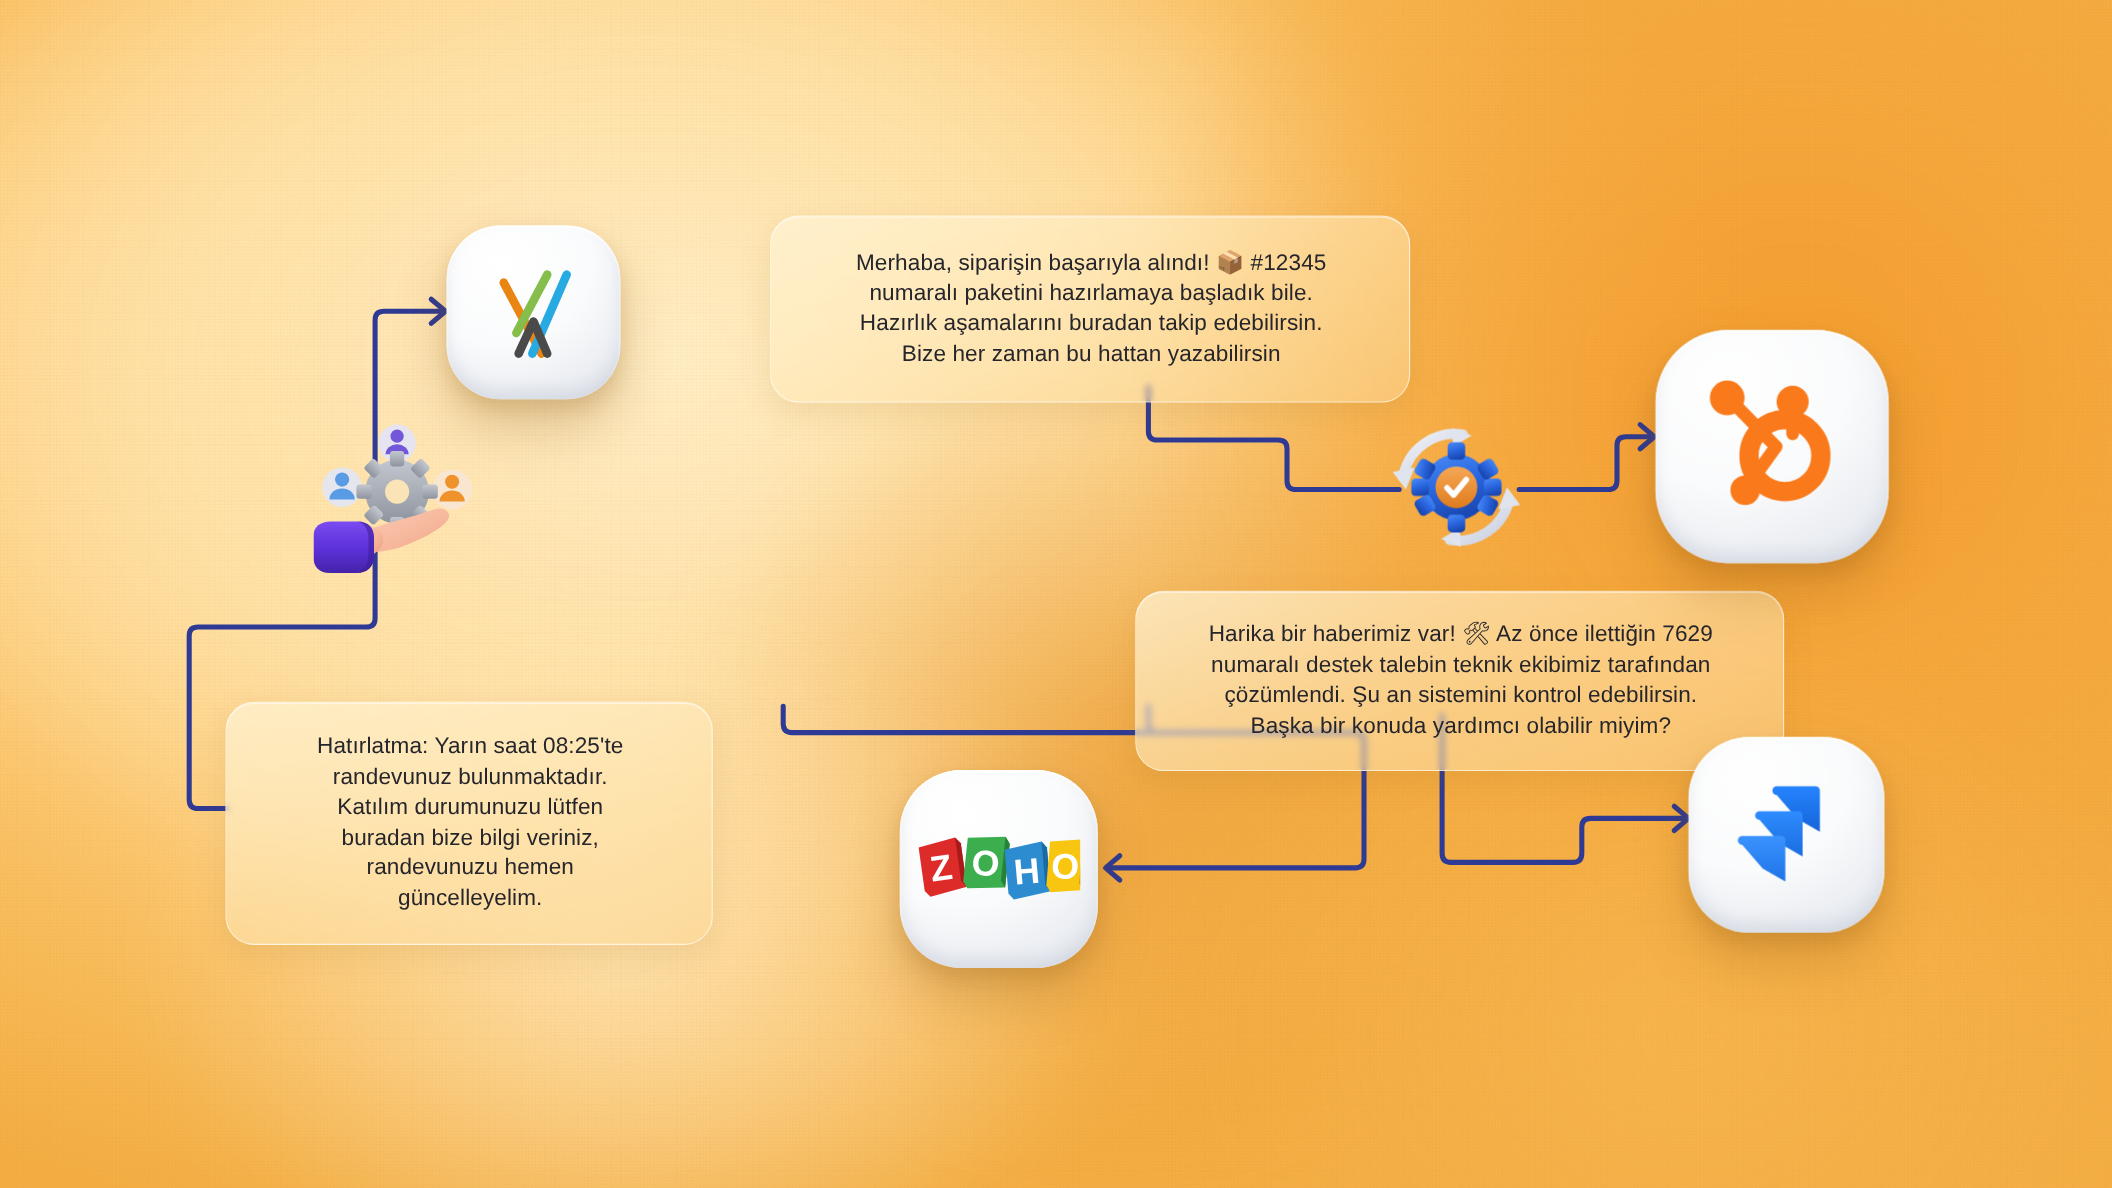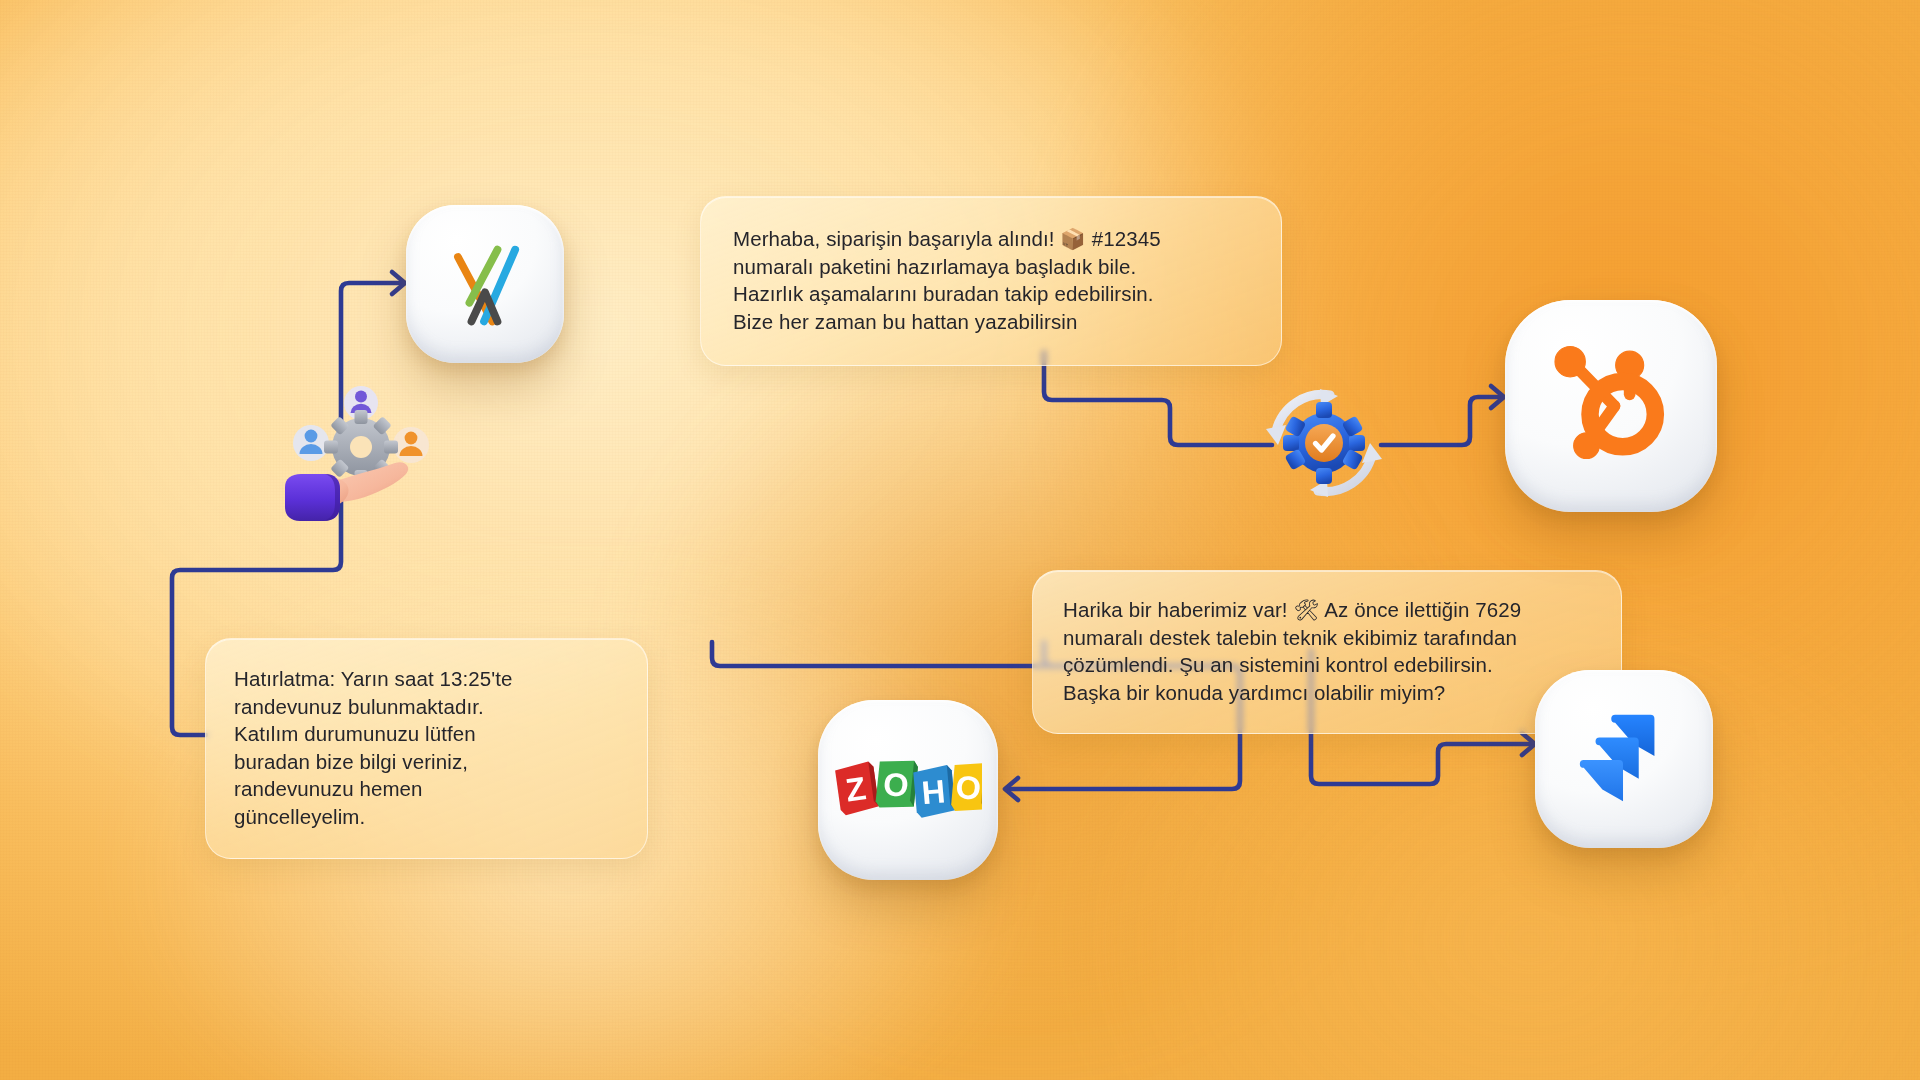--- a/index.html
+++ b/index.html
@@ -1,21 +1,21 @@
 <!DOCTYPE html>
 <html><head>
 <meta charset="utf-8">
 <style>
   html,body{margin:0;padding:0;}
   body{
     width:1920px;height:1080px;overflow:hidden;
     font-family:"Liberation Sans","DejaVu Sans",sans-serif;
     background:#F5A637;
   }
-  #stage{position:relative;width:1920px;height:1080px;overflow:hidden;}
+  #stage{position:relative;width:1920px;height:1080px;overflow:hidden;text-align:center;}
 
   
   .bg-base{
     position:absolute;inset:0;
     background:
       radial-gradient(1100px 760px at 26% 34%, #FFE7B4 0%, #FFDFA0 28%, #FDCF7E 52%, #F9BE5E 72%, #F3AE43 100%),
       linear-gradient(120deg,#FBC866 0%,#F8B954 45%,#F2A637 100%);
   }
   .bg-blob-a{
     position:absolute;left:-160px;top:-220px;width:1500px;height:1100px;
@@ -69,21 +69,21 @@
   .bubble p{
     margin:0;
     font-size:20.5px;
     line-height:27.5px;
     letter-spacing:.1px;
     white-space:pre-line;
   }
 
   #bubble-order{left:700px;top:196px;width:582px;padding:28px 30px 30px 32px;}
   #bubble-form {left:502px;top:425px;width:442px;padding:26px 28px 28px 30px;}
-  #bubble-ticket{left:1032px;top:537px;width:590px;padding:25px 28px 27px 30px;margin-top:33px;}
+  #bubble-ticket{left:1032px;top:537px;width:590px;padding:25px 28px 27px 30px;}
   #bubble-remind{left:205px;top:638px;width:443px;padding:26px 26px 28px 28px;}
 
   
   .tile{
     position:absolute;
     border-radius:31%;
     background:
       radial-gradient(120% 110% at 32% 22%, #FFFFFF 0%, #FAFBFC 42%, #E9ECF1 74%, #D9DEE6 100%);
     box-shadow:
       0 26px 46px rgba(140,86,16,.26),
@@ -167,21 +167,21 @@
 
 
   <div class="bubble" id="bubble-ticket">
     <p>Harika bir haberimiz var! 🛠 Az önce ilettiğin 7629
 numaralı destek talebin teknik ekibimiz tarafından
 çözümlendi. Şu an sistemini kontrol edebilirsin.
 Başka bir konuda yardımcı olabilir miyim?</p>
   </div>
 
   <div class="bubble" id="bubble-remind">
-    <p>Hatırlatma: Yarın saat 13:25'te
+    <p>Hatırlatma: Yarın saat 08:25'te
 randevunuz bulunmaktadır.
 Katılım durumunuzu lütfen
 buradan bize bilgi veriniz,
 randevunuzu hemen
 güncelleyelim.</p>
   </div>
 
   <div class="tile" id="tile-logo">
     <span class="sr">Logo</span>
     <svg width="104" height="104" viewBox="0 0 100 100">

